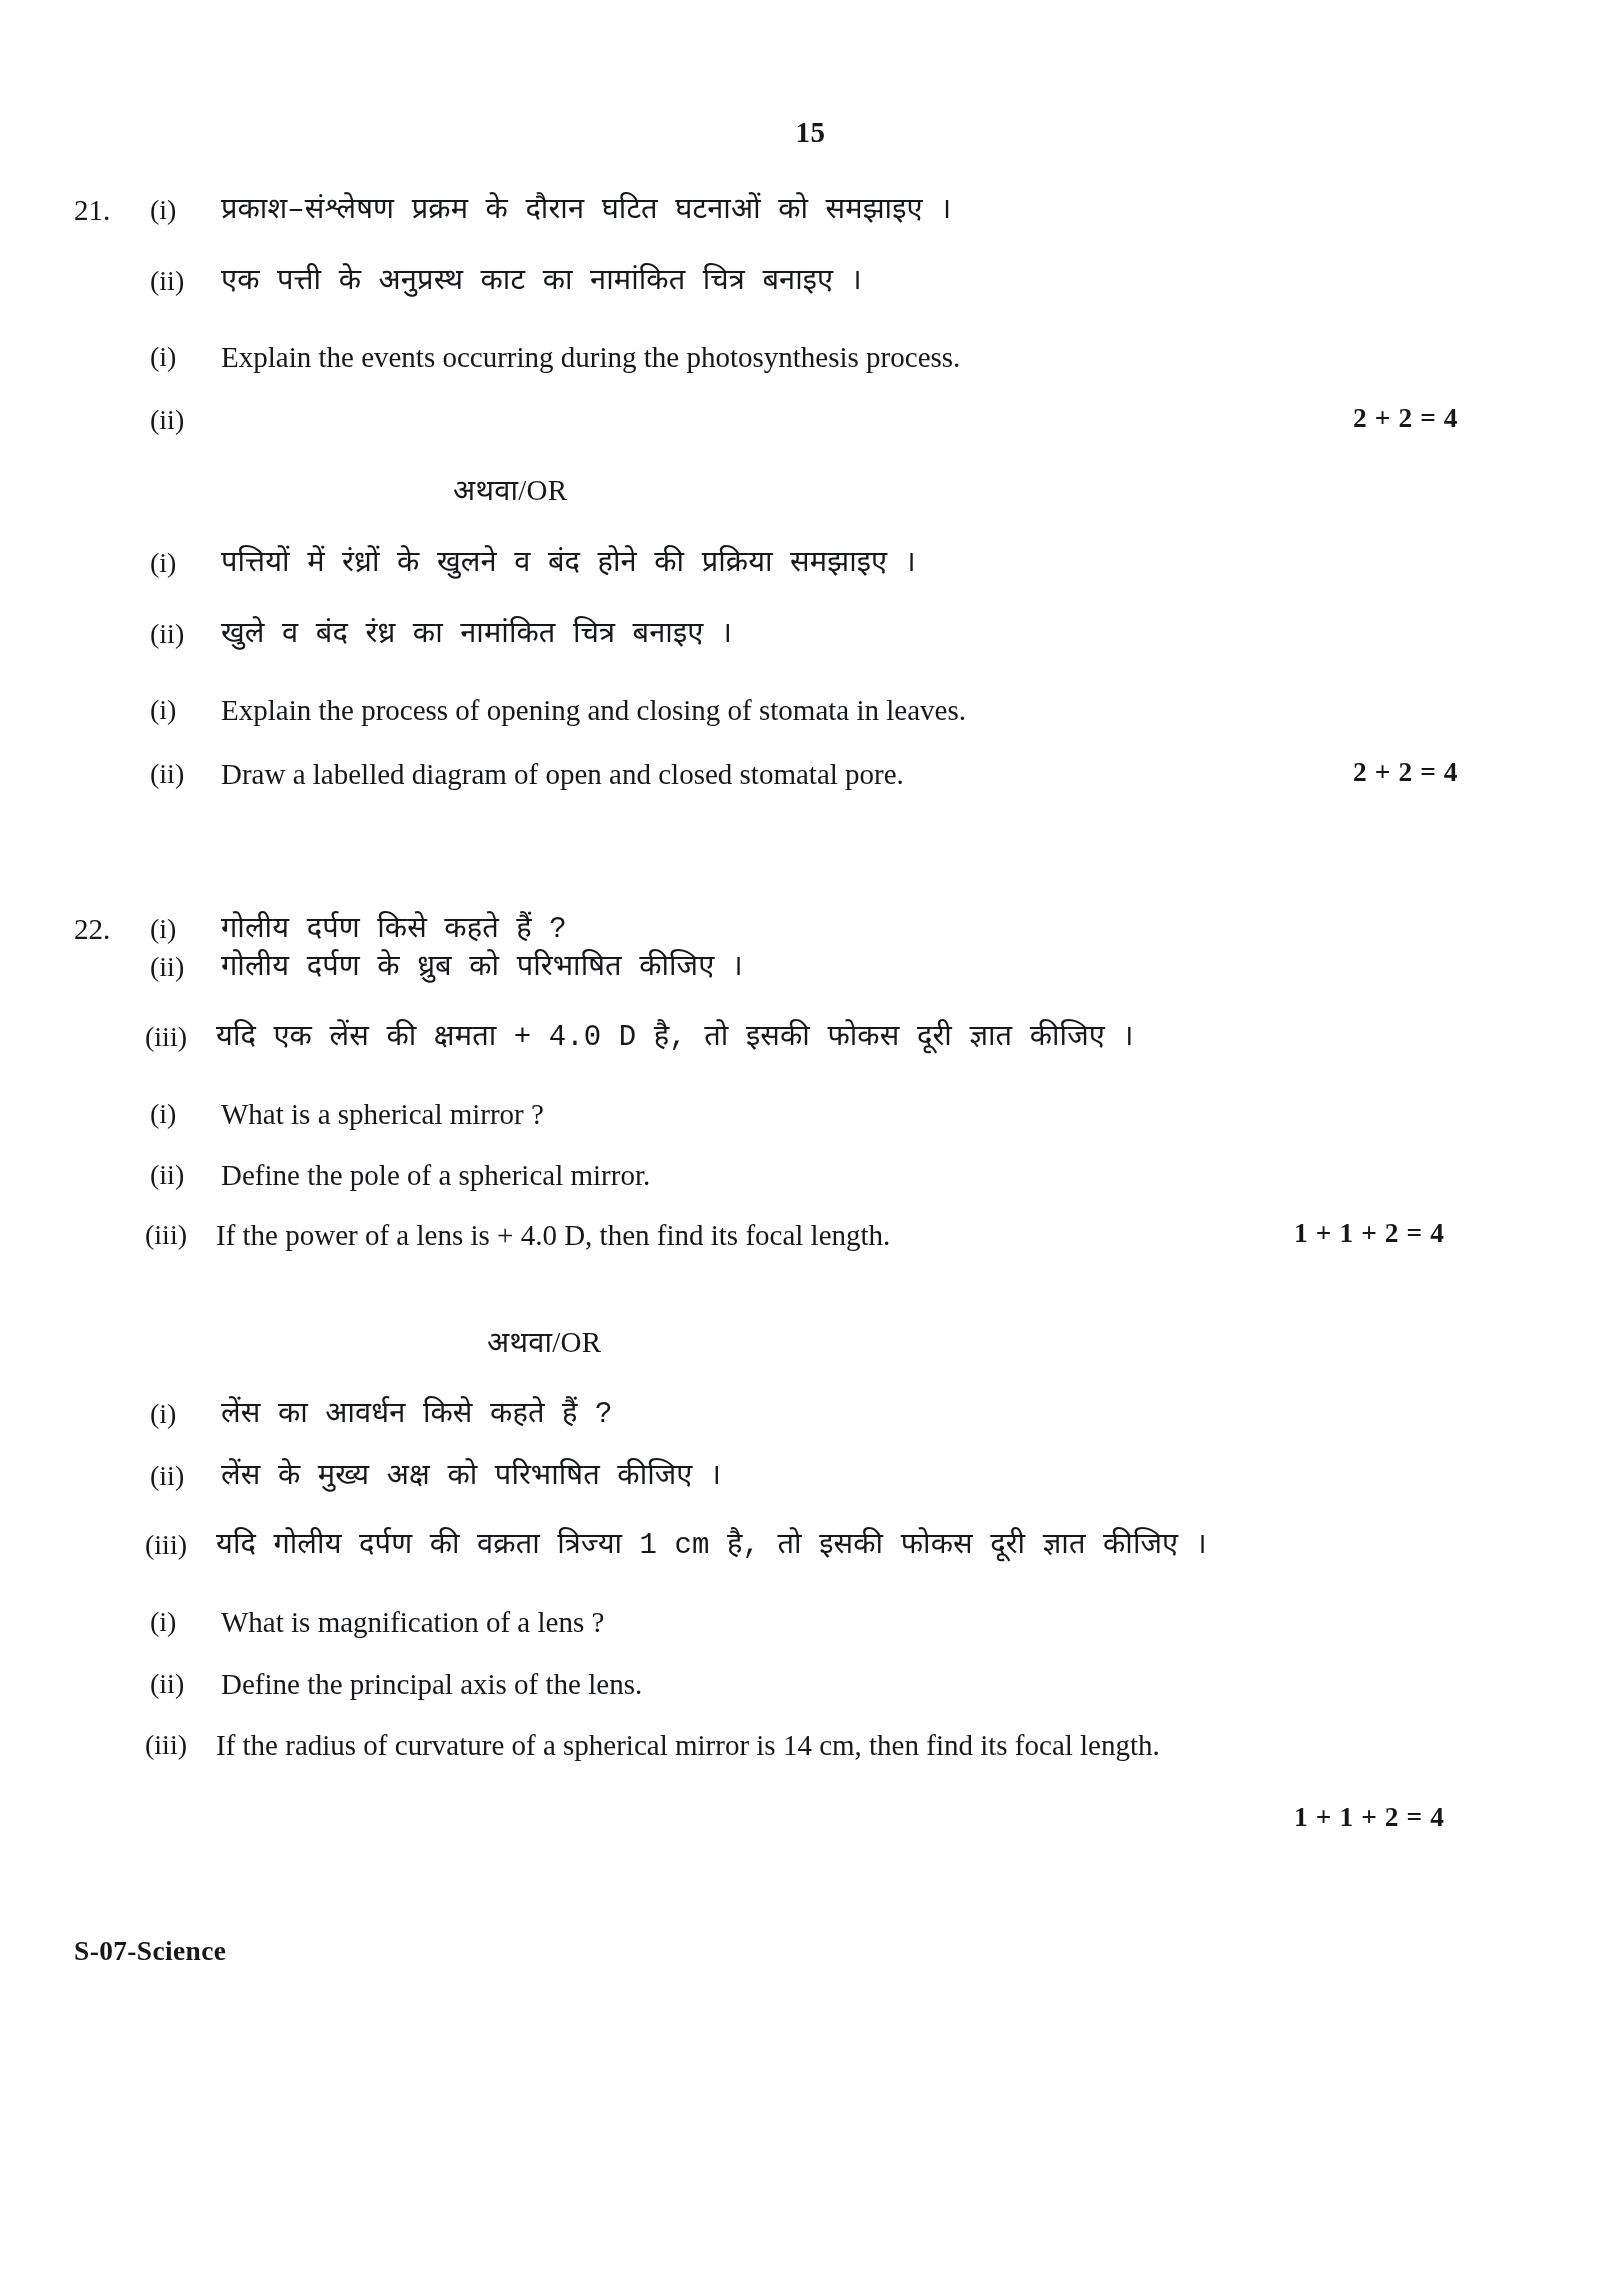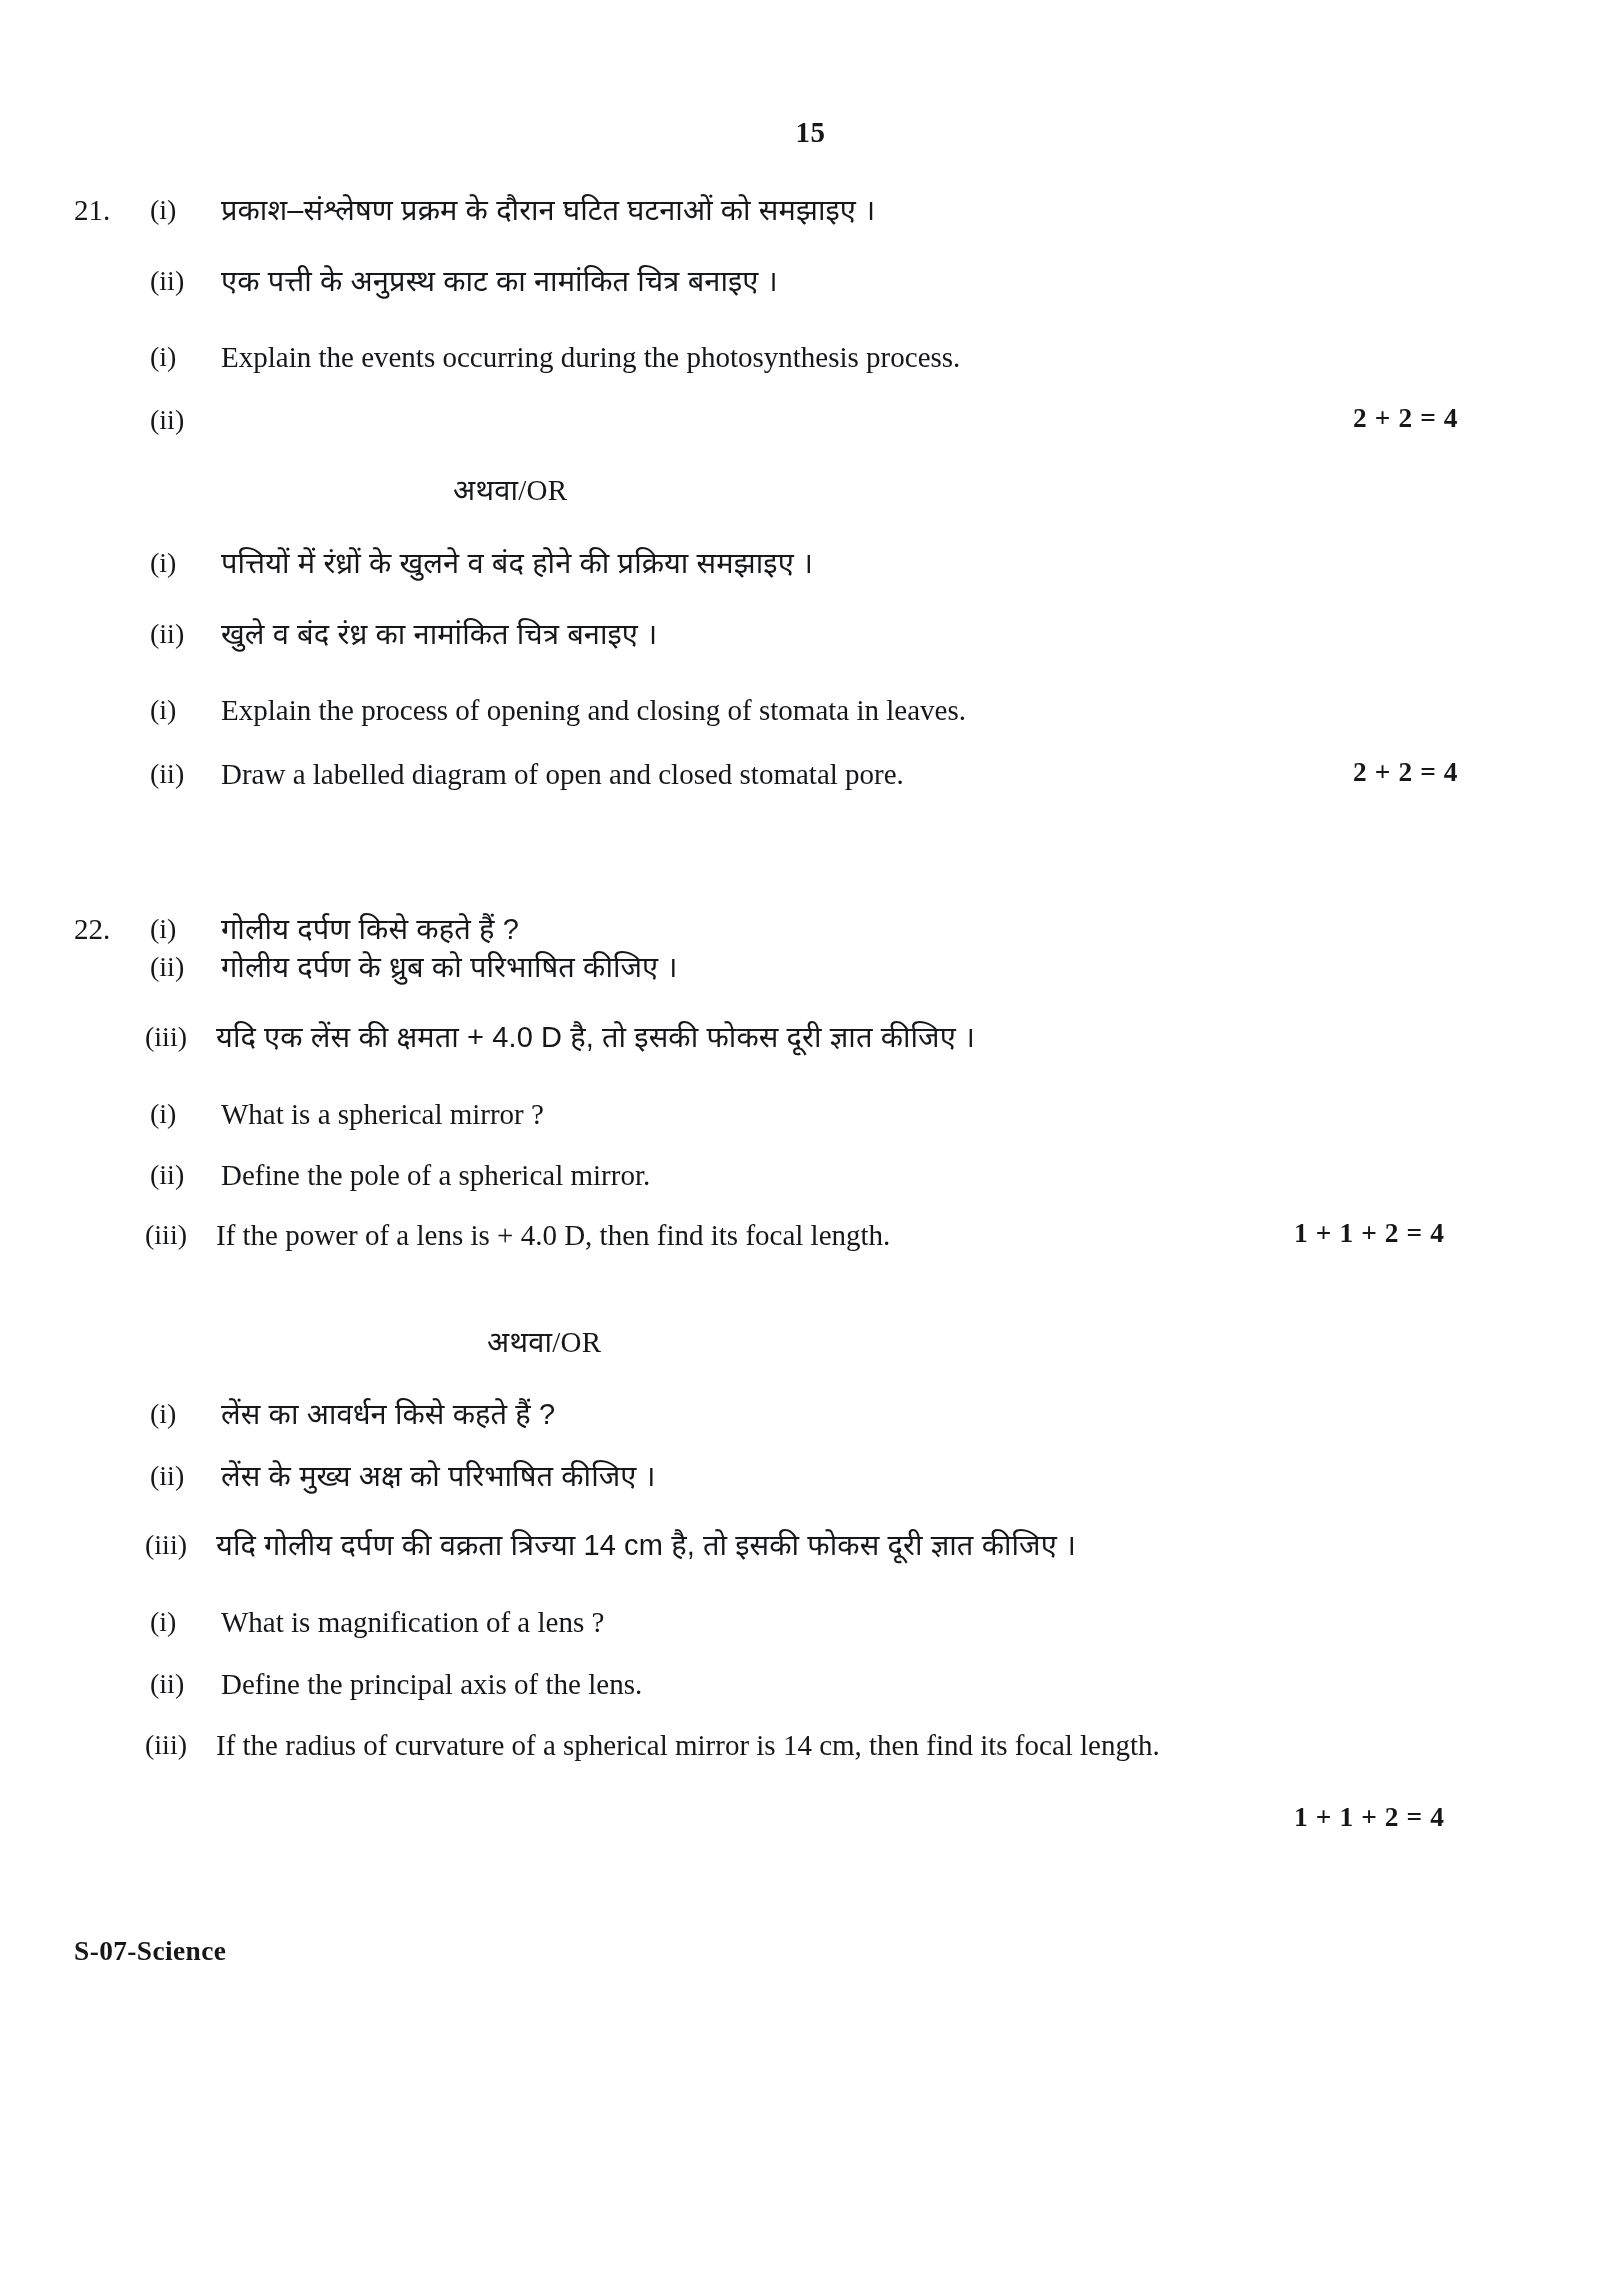--- a/index.html
+++ b/index.html
@@ -55,21 +55,21 @@
     line-height: 1.3;
     text-align: left;
   }
 
   .qtext {
     font-size: 29px;
     line-height: 1.3;
   }
 
   .qtext.hi {
-    font-family: Liberation Sans, sans-serif;
+    font-family: Liberation Mono, monospace;
     font-size: 29px;
     letter-spacing: 0.1px;
   }
 
   .qtext.en {
     font-size: 29px;
   }
 
   
   .marks {
@@ -192,21 +192,21 @@
     <span class="qtext hi">लेंस का आवर्धन किसे कहते हैं ?</span>
   </div>
 
   <div class="qrow" style="left:150px; top:1458px;">
     <span class="rom">(ii)</span>
     <span class="qtext hi">लेंस के मुख्य अक्ष को परिभाषित कीजिए ।</span>
   </div>
 
   <div class="qrow" style="left:145px; top:1527px;">
     <span class="rom">(iii)</span>
-    <span class="qtext hi">यदि गोलीय दर्पण की वक्रता त्रिज्या 14 cm है, तो इसकी फोकस दूरी ज्ञात कीजिए ।</span>
+    <span class="qtext hi">यदि गोलीय दर्पण की वक्रता त्रिज्या 1 cm है, तो इसकी फोकस दूरी ज्ञात कीजिए ।</span>
   </div>
 
   <div class="qrow" style="left:150px; top:1604px;">
     <span class="rom">(i)</span>
     <span class="qtext en">What is magnification of a lens ?</span>
   </div>
 
   <div class="qrow" style="left:150px; top:1666px;">
     <span class="rom">(ii)</span>
     <span class="qtext en">Define the principal axis of the lens.</span>

